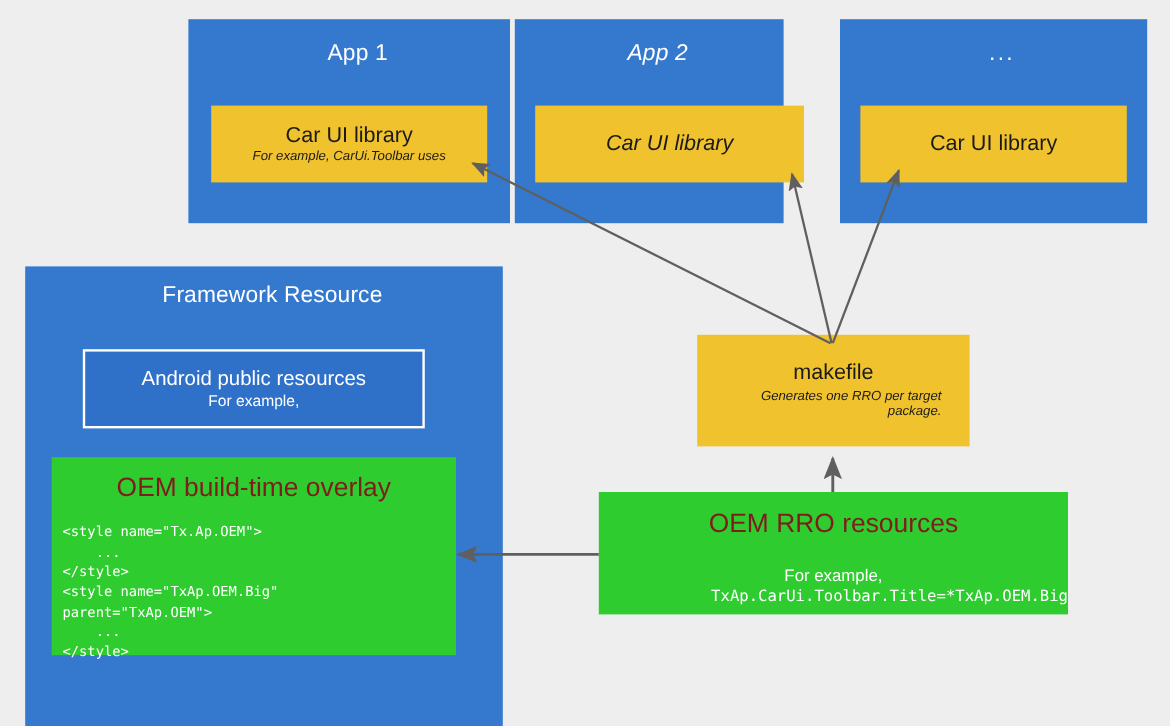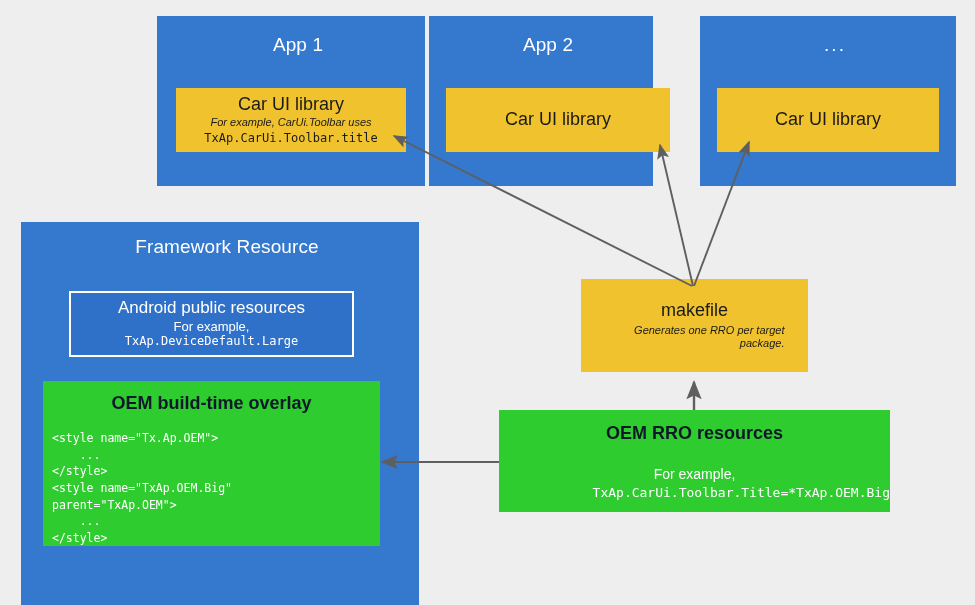--- a/index.html
+++ b/index.html
@@ -63,23 +63,23 @@
     line-height: 1.3;
   }
 
   
   .green-box {
     background: #2ecc2e;
     color: #ffffff;
   }
   .green-title {
     text-align: center;
-    font-size: 18px;
-    font-weight: 700;
-    color: #0f172a;
+    font-size: 22px;
+    font-weight: 400;
+    color: #7f1d1d;
   }
   .green-sub {
     text-align: center;
     font-size: 14px;
     color: #ffffff;
   }
   .green-code {
     font-family: "DejaVu Sans Mono", monospace;
     font-size: 13px;
     color: #ffffff;
@@ -131,45 +131,43 @@
 </head>
 <body>
 
 <div id="stage">
 
   <div class="box blue-panel" style="left:157px; top:16px; width:268px; height:170px;">
     <div class="panel-title" style="margin-top:18px;">App 1</div>
     <div class="yellow-box" style="position:absolute; left:19px; top:72px; width:230px; height:64px; gap:1px;">
       <div class="headline">Car UI library</div>
       <div class="sub">For example, CarUi.Toolbar uses</div>
-      <div class="code">TxAp.CarUi.Toolbar.title</div>
-    </div>
-  </div>
-
-  <div class="box blue-panel" style="left:429px; top:16px; width:224px; height:170px;">
+    </div>
+  </div>
+
+  <div class="box blue-panel" style="left:429px; top:16px; width:224px; height:170px;font-style:italic;">
     <div class="panel-title" style="margin-top:18px;">App 2</div>
     <div class="yellow-box" style="position:absolute; left:17px; top:72px; width:224px; height:64px;">
       <div class="headline">Car UI library</div>
     </div>
   </div>
 
   <div class="box blue-panel" style="left:700px; top:16px; width:256px; height:170px;">
     <div class="panel-title small-dots" style="margin-top:18px;">...</div>
     <div class="yellow-box" style="position:absolute; left:17px; top:72px; width:222px; height:64px;">
       <div class="headline">Car UI library</div>
     </div>
   </div>
 
   <div class="box blue-panel" style="left:21px; top:222px; width:398px; height:441px;">
     <div class="panel-title" style="margin-top:14px;">Framework Resource</div>
 
     <div class="outlined-box" style="position:absolute; left:48px; top:69px; width:285px; height:66px;">
       <div class="headline">Android public resources</div>
       <div class="sub">For example,</div>
-      <div class="code">TxAp.DeviceDefault.Large</div>
     </div>
 
     <div class="green-box" style="position:absolute; left:22px; top:159px; width:337px; height:165px;">
       <div class="green-title" style="margin-top:12px;">OEM build-time overlay</div>
       <div class="overlay-code" style="margin-top:16px; margin-left:9px;">&lt;style name="Tx.Ap.OEM"&gt;
     ...
 &lt;/style&gt;
 &lt;style name="TxAp.OEM.Big"
 parent="TxAp.OEM"&gt;
     ...

